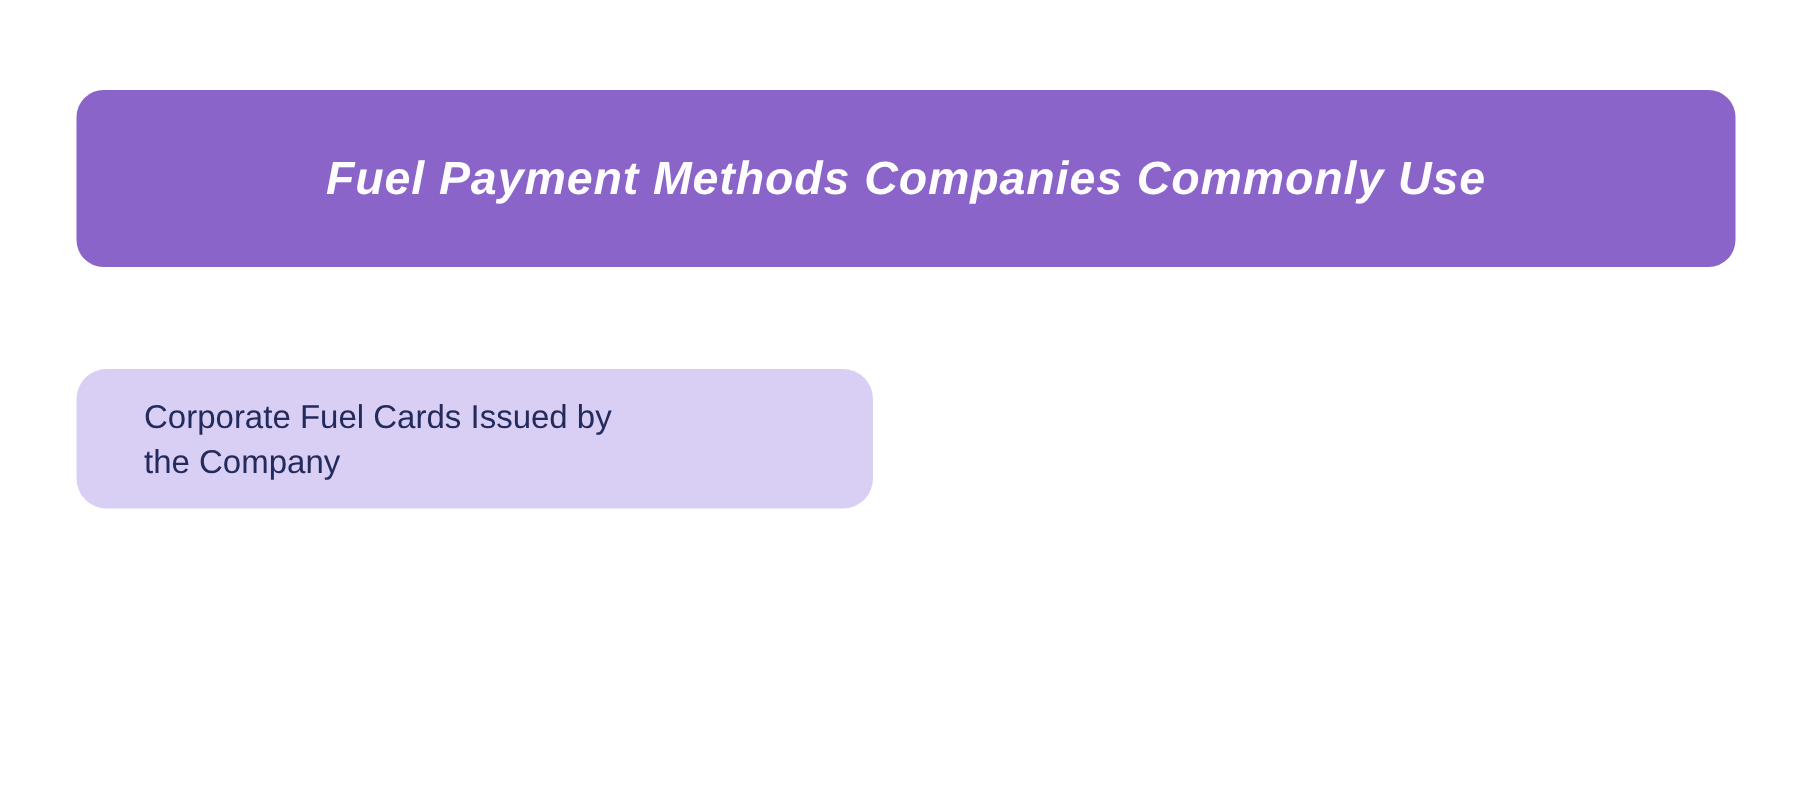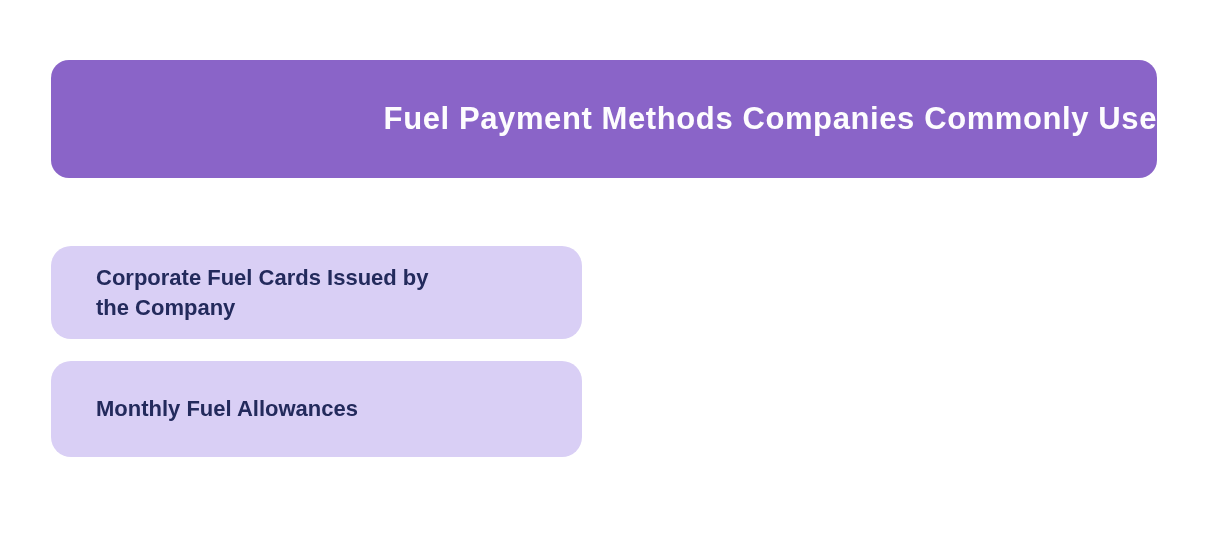--- a/index.html
+++ b/index.html
@@ -18,21 +18,22 @@
   .header-banner {
     position: absolute;
     left: 51px;
     top: 60px;
     width: 1106px;
     height: 118px;
     background: #8A64C8;
     border-radius: 18px;
     display: flex;
     align-items: center;
-    justify-content: flex-end;
+    justify-content: center;
+    font-style: italic;
   }
   .page-title {
     margin: 0;
     color: #FDFCFE;
     font-size: 31px;
     font-weight: 700;
     letter-spacing: 0.6px;
     text-align: center;
     white-space: nowrap;
   }
@@ -40,21 +41,21 @@
     position: absolute;
     background: #D9CFF5;
     border-radius: 20px;
     display: flex;
     align-items: center;
     box-sizing: border-box;
   }
   .card-label {
     color: #232A5C;
     font-size: 22px;
-    font-weight: 700;
+    font-weight: 400;
     line-height: 30px;
     white-space: pre-line;
   }
   .card.r1 { top: 246px; height: 93px; }
   .card.r2 { top: 361px; height: 96px; }
   .card.c1 { left: 51px;  width: 531px; padding-left: 45px; padding-right: 30px; }
   .card.c2 { left: 625px; width: 532px; padding-left: 63px; padding-right: 30px; }
 </style>
 </head>
 <body>
@@ -64,18 +65,15 @@
   <div class="header-banner">
     <h1 class="page-title">Fuel Payment Methods Companies Commonly Use</h1>
   </div>
 
   <div class="card r1 c1">
     <span class="card-label">Corporate Fuel Cards Issued by
 the Company</span>
   </div>
 
 
-  <div class="card r2 c1">
-    <span class="card-label">Monthly Fuel Allowances</span>
-  </div>
 
 
 </div>
 
 </body></html>

